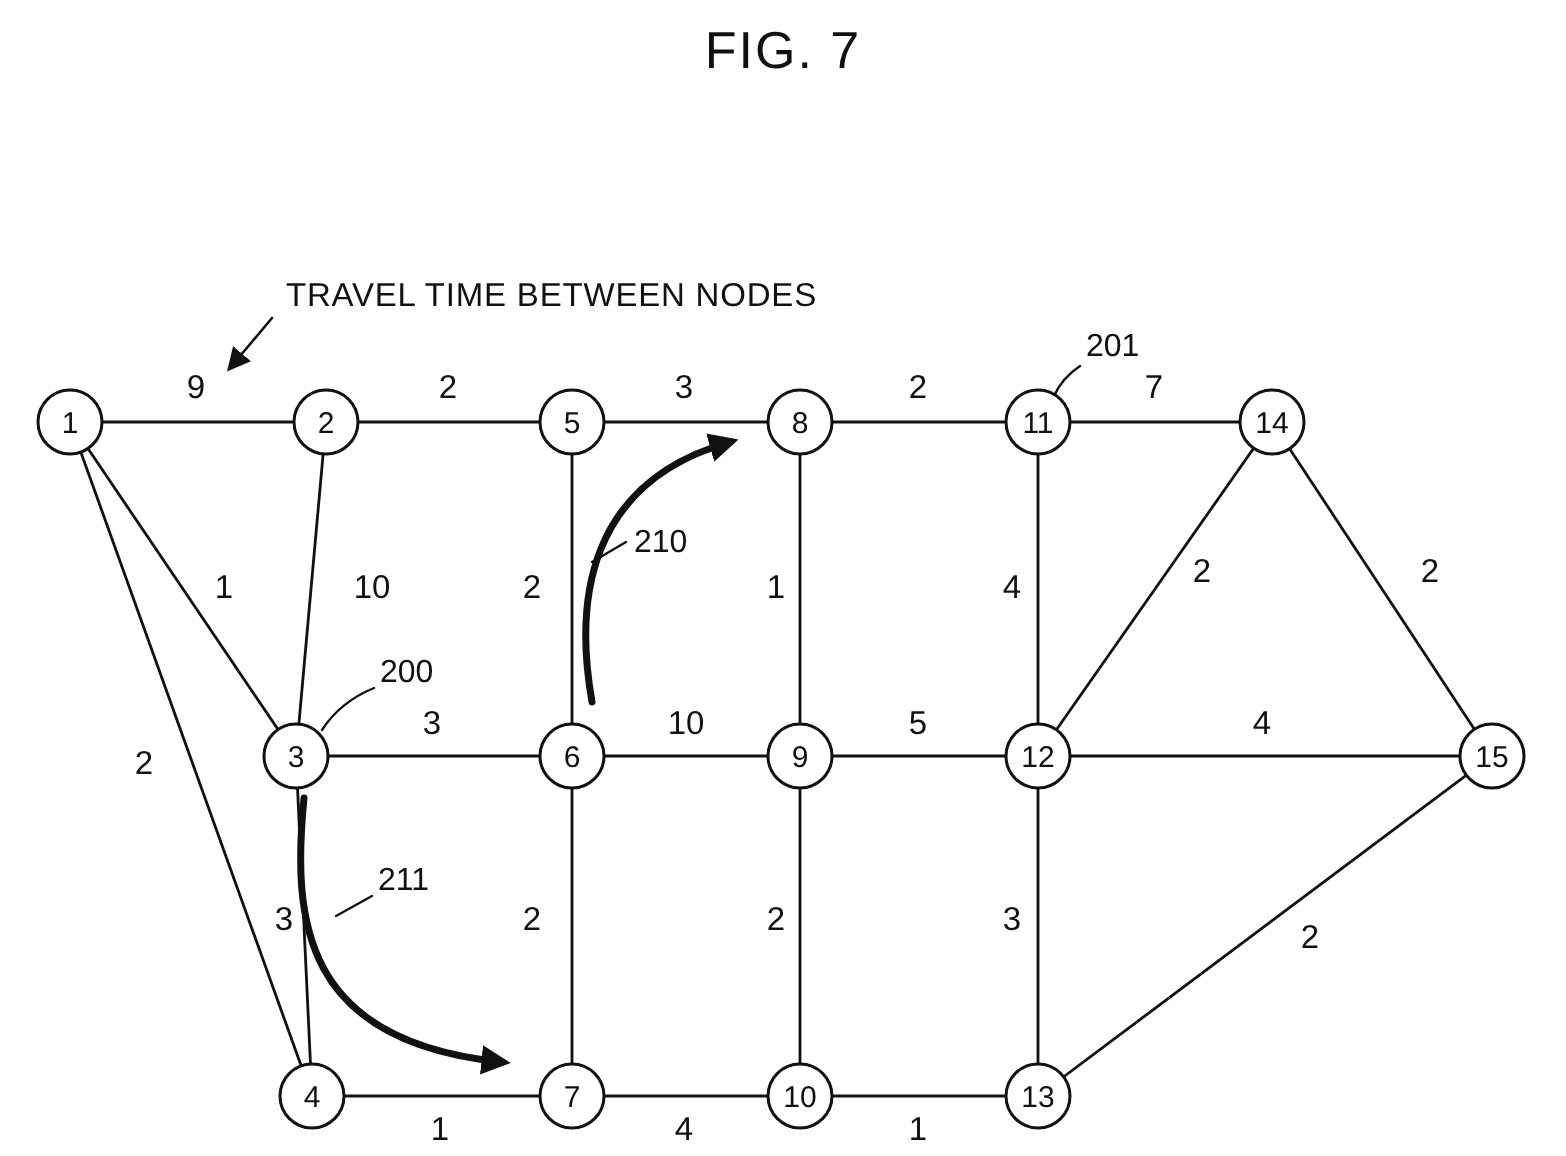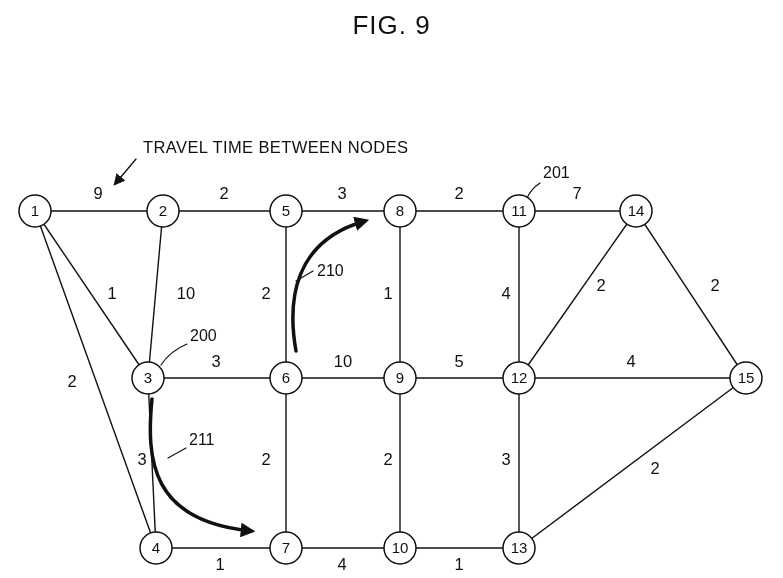--- a/index.html
+++ b/index.html
@@ -18,21 +18,21 @@
     letter-spacing:1px;
     color:#111;
   }
   svg{position:absolute;top:0;left:0;}
   text{fill:#111;}
 </style>
 </head>
 <body>
 
 <div class="stage">
-  <div class="fig-title">FIG. 9</div>
+  <div class="fig-title">FIG. 7</div>
 
   <svg id="diagram" width="783" height="578" viewBox="0 0 783 578">
     <defs>
       <marker id="arrow-thin" viewBox="0 0 10 10" refX="8" refY="5" markerWidth="9" markerHeight="9" orient="auto">
         <path d="M0,0 L10,5 L0,10 z" fill="#111"></path>
       </marker>
       <marker id="arrow-bold" viewBox="0 0 10 10" refX="7" refY="5" markerWidth="4.2" markerHeight="4.2" orient="auto">
         <path d="M0,0 L10,5 L0,10 z" fill="#111"></path>
       </marker>
     </defs>

